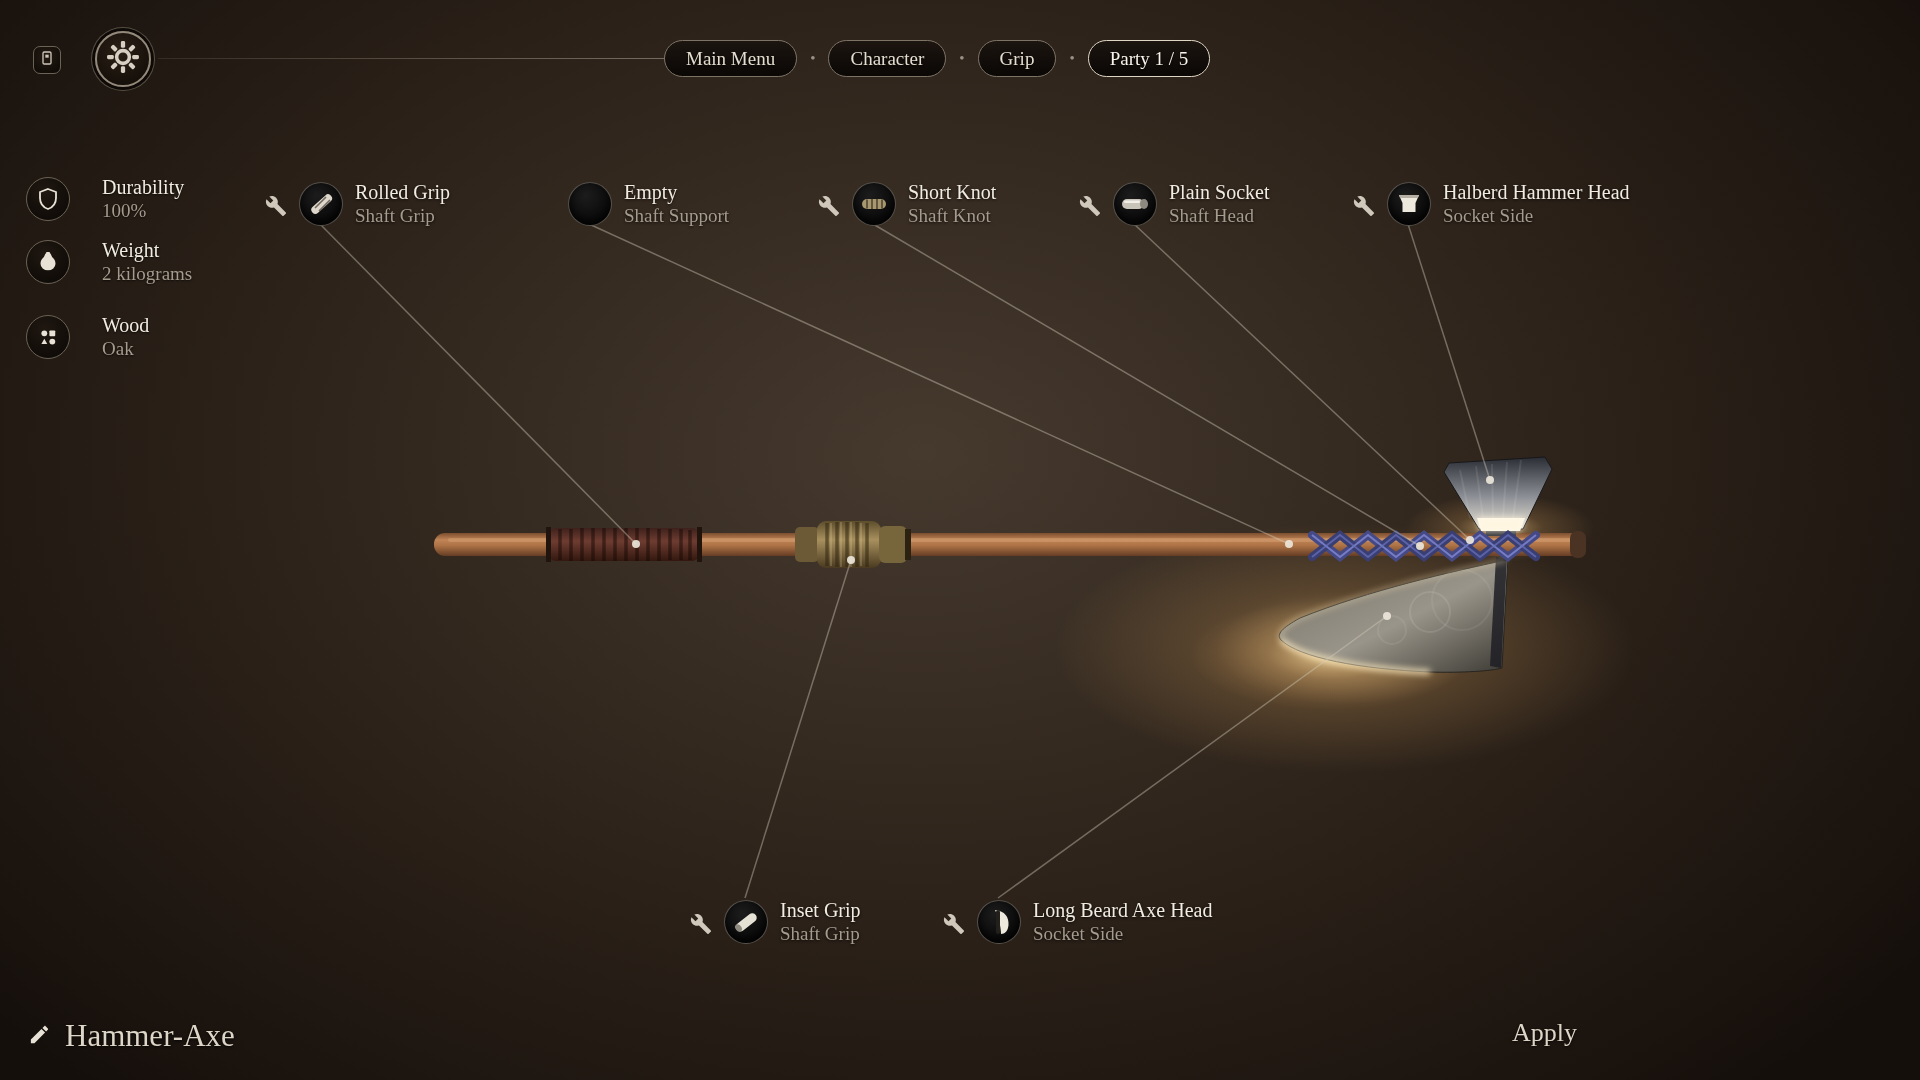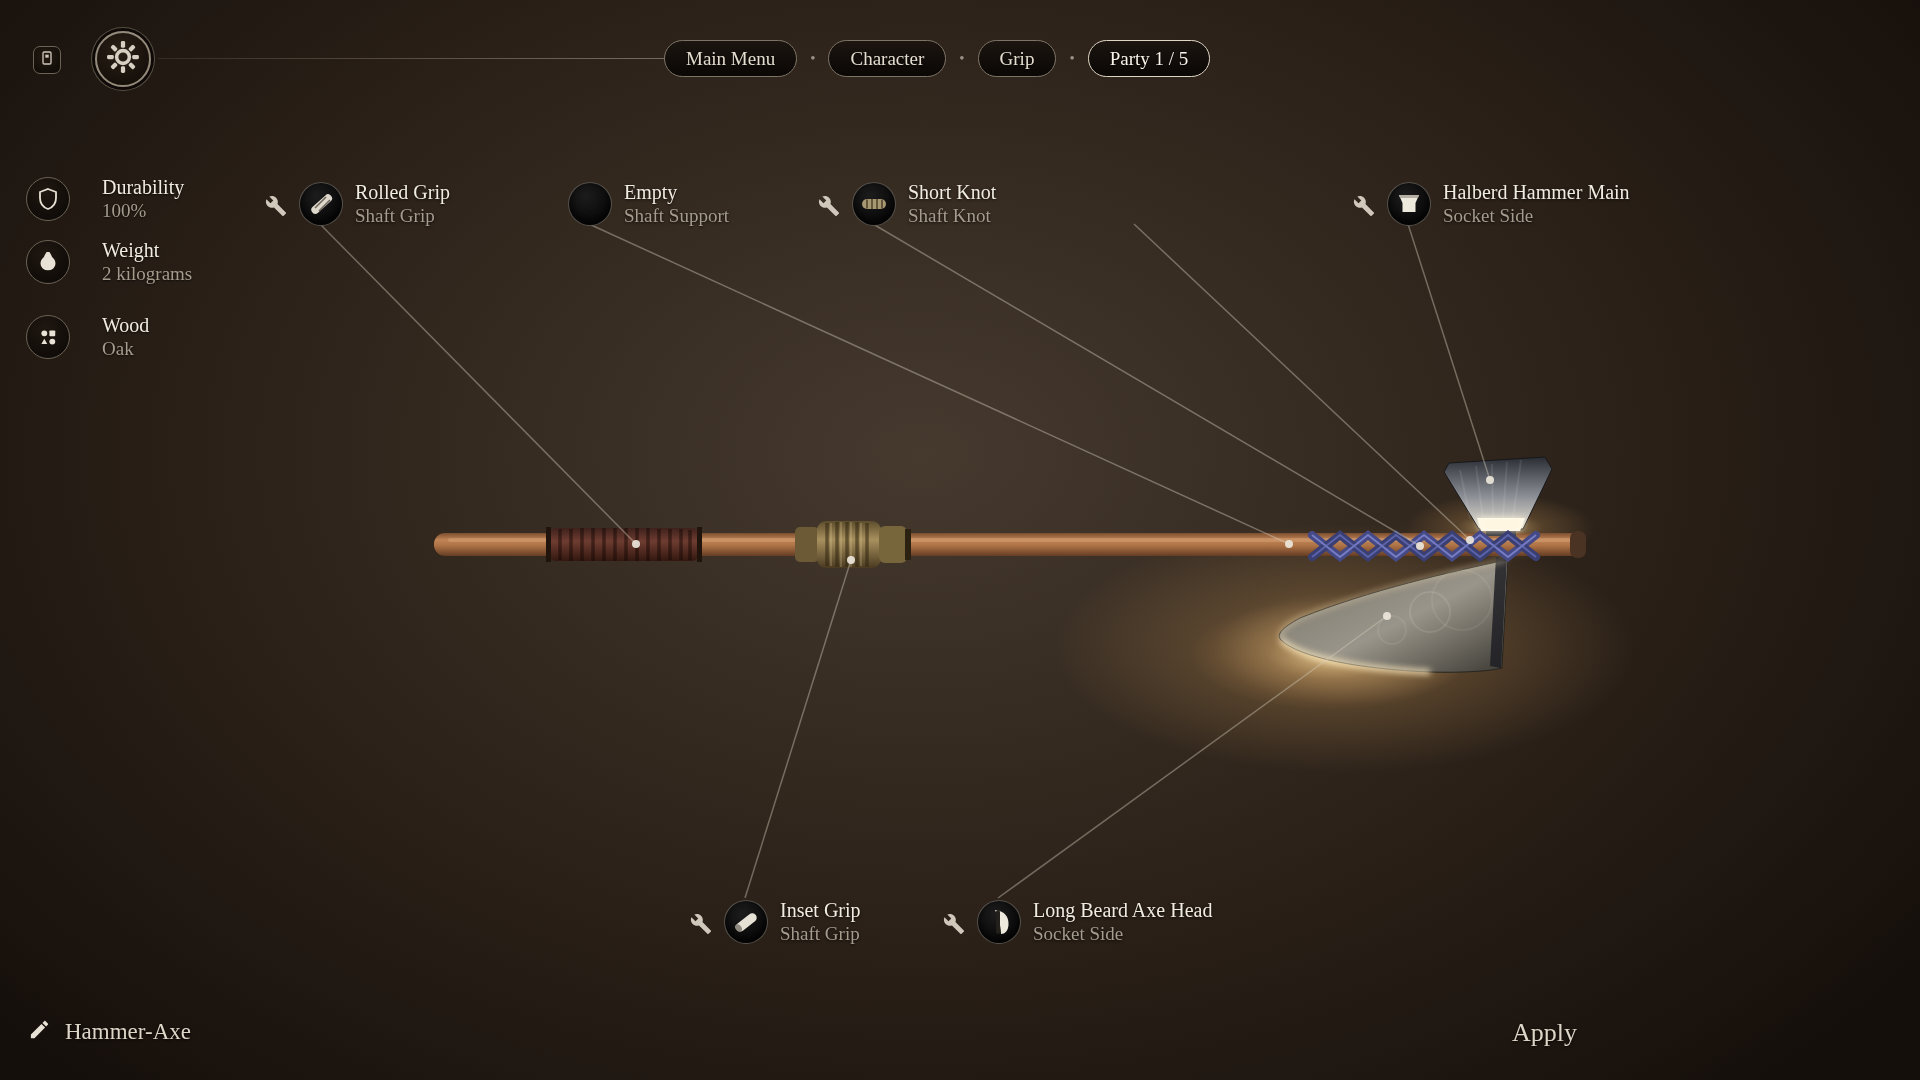--- a/index.html
+++ b/index.html
@@ -71,21 +71,21 @@
   
   .scene-svg{ position:absolute; left:0; top:0; z-index:1; }
   .lines-svg{ position:absolute; left:0; top:0; z-index:2; pointer-events:none; }
   .ui-layer{ position:absolute; left:0; top:0; width:100%; height:100%; z-index:3; }
 
   
   .weapon-name{
     position:absolute; left:28px; top:1018px; display:flex; align-items:center; gap:14px;
     cursor:pointer;
   }
-  .weapon-name-text{ font-size:23px; color:#ddd6c8; text-shadow:0 1px 3px rgba(0,0,0,.8); }
+  .weapon-name-text{ font-size:31px; color:#ddd6c8; text-shadow:0 1px 3px rgba(0,0,0,.8); }
   .apply-btn{
     position:absolute; right:31px; top:1018px; font-size:26px; color:#ddd6c8;
     cursor:pointer; text-shadow:0 1px 3px rgba(0,0,0,.8);
   }
 </style>
 </head>
 <body>
 
 <div id="stage">
 
@@ -317,35 +317,53 @@
           <rect x="8" y="15" width="24" height="10" rx="5" fill="#a89872"></rect>
           <path d="M13 15.5 V24.5 M18 15 V25 M23 15 V25 M28 15.5 V24.5" stroke="rgba(40,28,10,0.6)" stroke-width="1.8"></path>
         </svg>
       </span>
       <span class="part-text">
         <div class="part-title">Short Knot</div>
         <div class="part-sub">Shaft Knot</div>
       </span>
     </div>
 
+    <div class="part-label" style="left:1079px; top:180px">
+      <span class="wrench">
+        <svg viewBox="0 0 24 24" width="22" height="22">
+            <path fill="#cfc8bb" d="M22.7 19l-9.1-9.1c.9-2.3.4-5-1.5-6.9-2-2-5-2.4-7.4-1.3L9 6 6 9 1.6 4.7C.4 7.1.9 10.1 2.9 12.1c1.9 1.9 4.6 2.4 6.9 1.5l9.1 9.1c.4.4 1 .4 1.4 0l2.3-2.3c.5-.4.5-1.1.1-1.4z"></path>
+          </svg>
+      </span>
+      <span class="thumb">
+        <svg viewBox="0 0 40 40" width="40" height="40">
+          <rect x="7" y="15" width="22" height="10" rx="5" fill="#c9c4ba"></rect>
+          <ellipse cx="29" cy="20" rx="4" ry="5" fill="#8e8a80"></ellipse>
+          <rect x="9" y="16.5" width="16" height="2.5" rx="1.2" fill="#f2efe8"></rect>
+        </svg>
+      </span>
+      <span class="part-text">
+        <div class="part-title">Plain Socket</div>
+        <div class="part-sub">Shaft Head</div>
+      </span>
+    </div>
 
     <div class="part-label" style="left:1353px; top:180px">
       <span class="wrench">
         <svg viewBox="0 0 24 24" width="22" height="22">
             <path fill="#cfc8bb" d="M22.7 19l-9.1-9.1c.9-2.3.4-5-1.5-6.9-2-2-5-2.4-7.4-1.3L9 6 6 9 1.6 4.7C.4 7.1.9 10.1 2.9 12.1c1.9 1.9 4.6 2.4 6.9 1.5l9.1 9.1c.4.4 1 .4 1.4 0l2.3-2.3c.5-.4.5-1.1.1-1.4z"></path>
           </svg>
       </span>
       <span class="thumb">
         <svg viewBox="0 0 40 40" width="40" height="40">
           <path d="M10 11 L30 11 L26.5 19 L26.5 28 L13.5 28 L13.5 19 Z" fill="#eee9dd"></path>
           <path d="M10 11 L30 11 L29 14 L11 14 Z" fill="#b6b0a4"></path>
         </svg>
       </span>
       <span class="part-text">
-        <div class="part-title">Halberd Hammer Main</div>
+        <div class="part-title">Halberd Hammer Head</div>
         <div class="part-sub">Socket Side</div>
       </span>
     </div>
 
     <div class="part-label" style="left:690px; top:898px">
       <span class="wrench">
         <svg viewBox="0 0 24 24" width="22" height="22">
             <path fill="#cfc8bb" d="M22.7 19l-9.1-9.1c.9-2.3.4-5-1.5-6.9-2-2-5-2.4-7.4-1.3L9 6 6 9 1.6 4.7C.4 7.1.9 10.1 2.9 12.1c1.9 1.9 4.6 2.4 6.9 1.5l9.1 9.1c.4.4 1 .4 1.4 0l2.3-2.3c.5-.4.5-1.1.1-1.4z"></path>
           </svg>
       </span>

